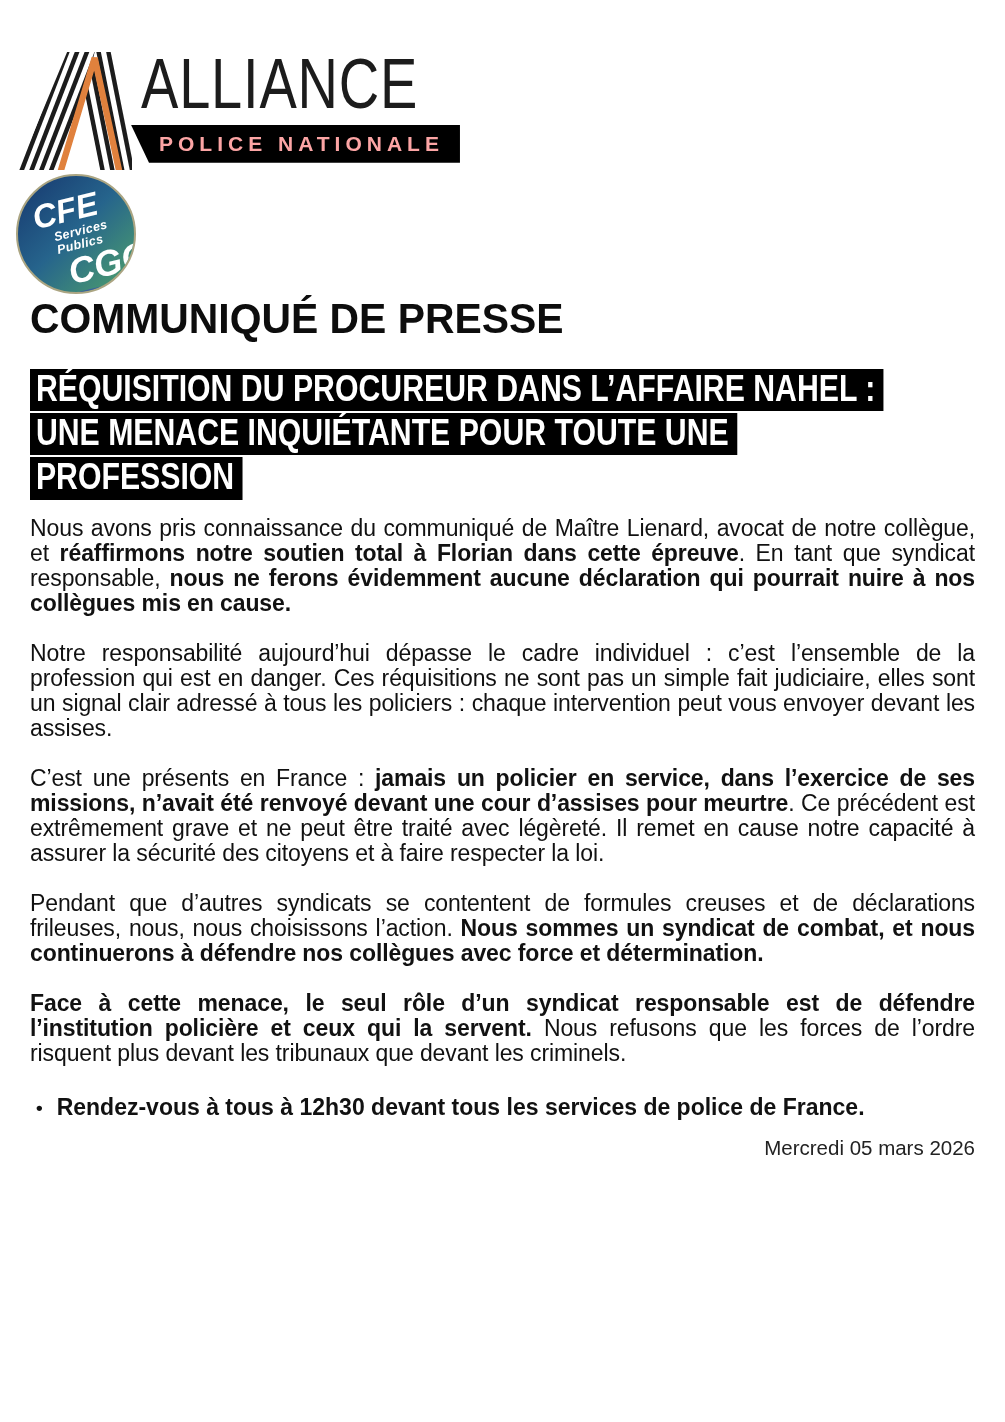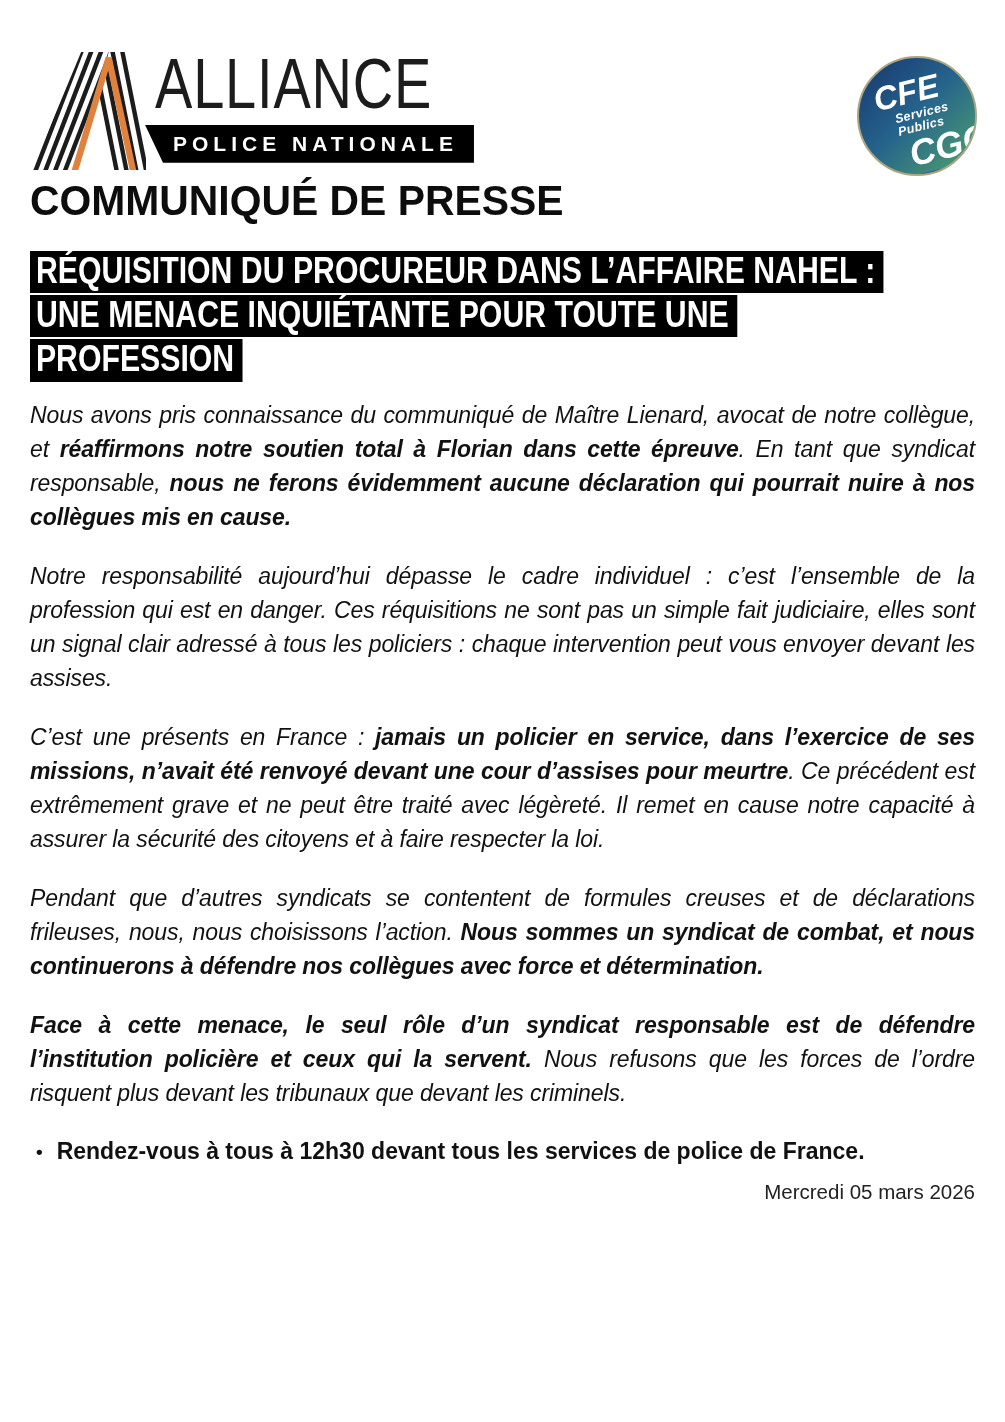--- a/index.html
+++ b/index.html
@@ -2,31 +2,31 @@
 <html lang="fr"><head>
 <meta charset="utf-8">
 <style>
   html,body { margin:0; padding:0; background:#ffffff; }
   .page {
     position:relative; width:1005px; height:1422px; overflow:hidden;
     background:#ffffff; color:#141414;
     font-family:"Liberation Sans", sans-serif;
   }
   
-  .header { display:flex; justify-content:space-between; align-items:flex-start; padding:52px 28px 0 30px; }
+  .header { display:flex; justify-content:space-between; align-items:flex-start; padding:52px 28px 0 16px;flex-direction:column; }
   .logo-block { display:flex; gap:7px; }
   .logo-mark svg { width:118px; height:118px; display:block; }
   .logo-texts { display:flex; flex-direction:column; margin-top:0; }
   .brand {
     font-size:70px; line-height:0.94; font-weight:400; letter-spacing:1px; color:#1c1c1c;
     transform:scaleX(0.80); transform-origin:left top; white-space:nowrap; display:inline-block;
   }
   .banner {
     margin-top:7px; margin-left:-10px; width:fit-content; white-space:nowrap;
-    background:#000; color:#ffffff; font-weight:700; font-size:21px; letter-spacing:5px;
+    background:#000; color:#fca5a5; font-weight:700; font-size:21px; letter-spacing:5px;
     padding:7px 16px 7px 28px;
     clip-path:polygon(0 0, 100% 0, 100% 100%, 18px 100%);
   }
   
   .badge {
     width:120px; height:120px; border-radius:50%; position:relative; overflow:hidden;
     background:linear-gradient(135deg,#16376e 0%, #26648c 48%, #4fa36b 100%);
     border:2px solid #aba582; box-sizing:border-box; flex:0 0 auto; margin-top:4px;
   }
   .badge-inner { position:absolute; inset:0; transform:rotate(-14deg); color:#fff; }
@@ -45,22 +45,22 @@
   .headline { margin:28px 30px 16px 30px; }
   .headline-line {
     display:block; width:fit-content; white-space:nowrap;
     background:#000; color:#fff; font-weight:700; font-size:36px; line-height:1.06;
     padding:1px 10px 3px 7px; margin-bottom:2px;
     transform:scaleX(0.84); transform-origin:left top;
   }
   
   .bodytext { margin:12px 30px 0 30px; }
   .para {
-    font-size:23px; line-height:34px; text-align:justify; margin:0 0 25px 0;
-    letter-spacing:-0.1px; color:#111;font-style:italic;
+    font-size:23px; line-height:25px; text-align:justify; margin:0 0 25px 0;
+    letter-spacing:-0.1px; color:#111;
   }
   .para b { font-weight:700; }
   .bullet-row {
     display:flex; align-items:flex-start; gap:14px; margin:3px 0 0 6px;
     font-size:23px; line-height:33px; font-weight:700; color:#111;
   }
   .bullet-marker { font-size:19px; line-height:33px; }
   .date-row { text-align:right; font-size:20.5px; color:#222; margin-top:12px; padding-right:0; }
 </style>
 </head>

